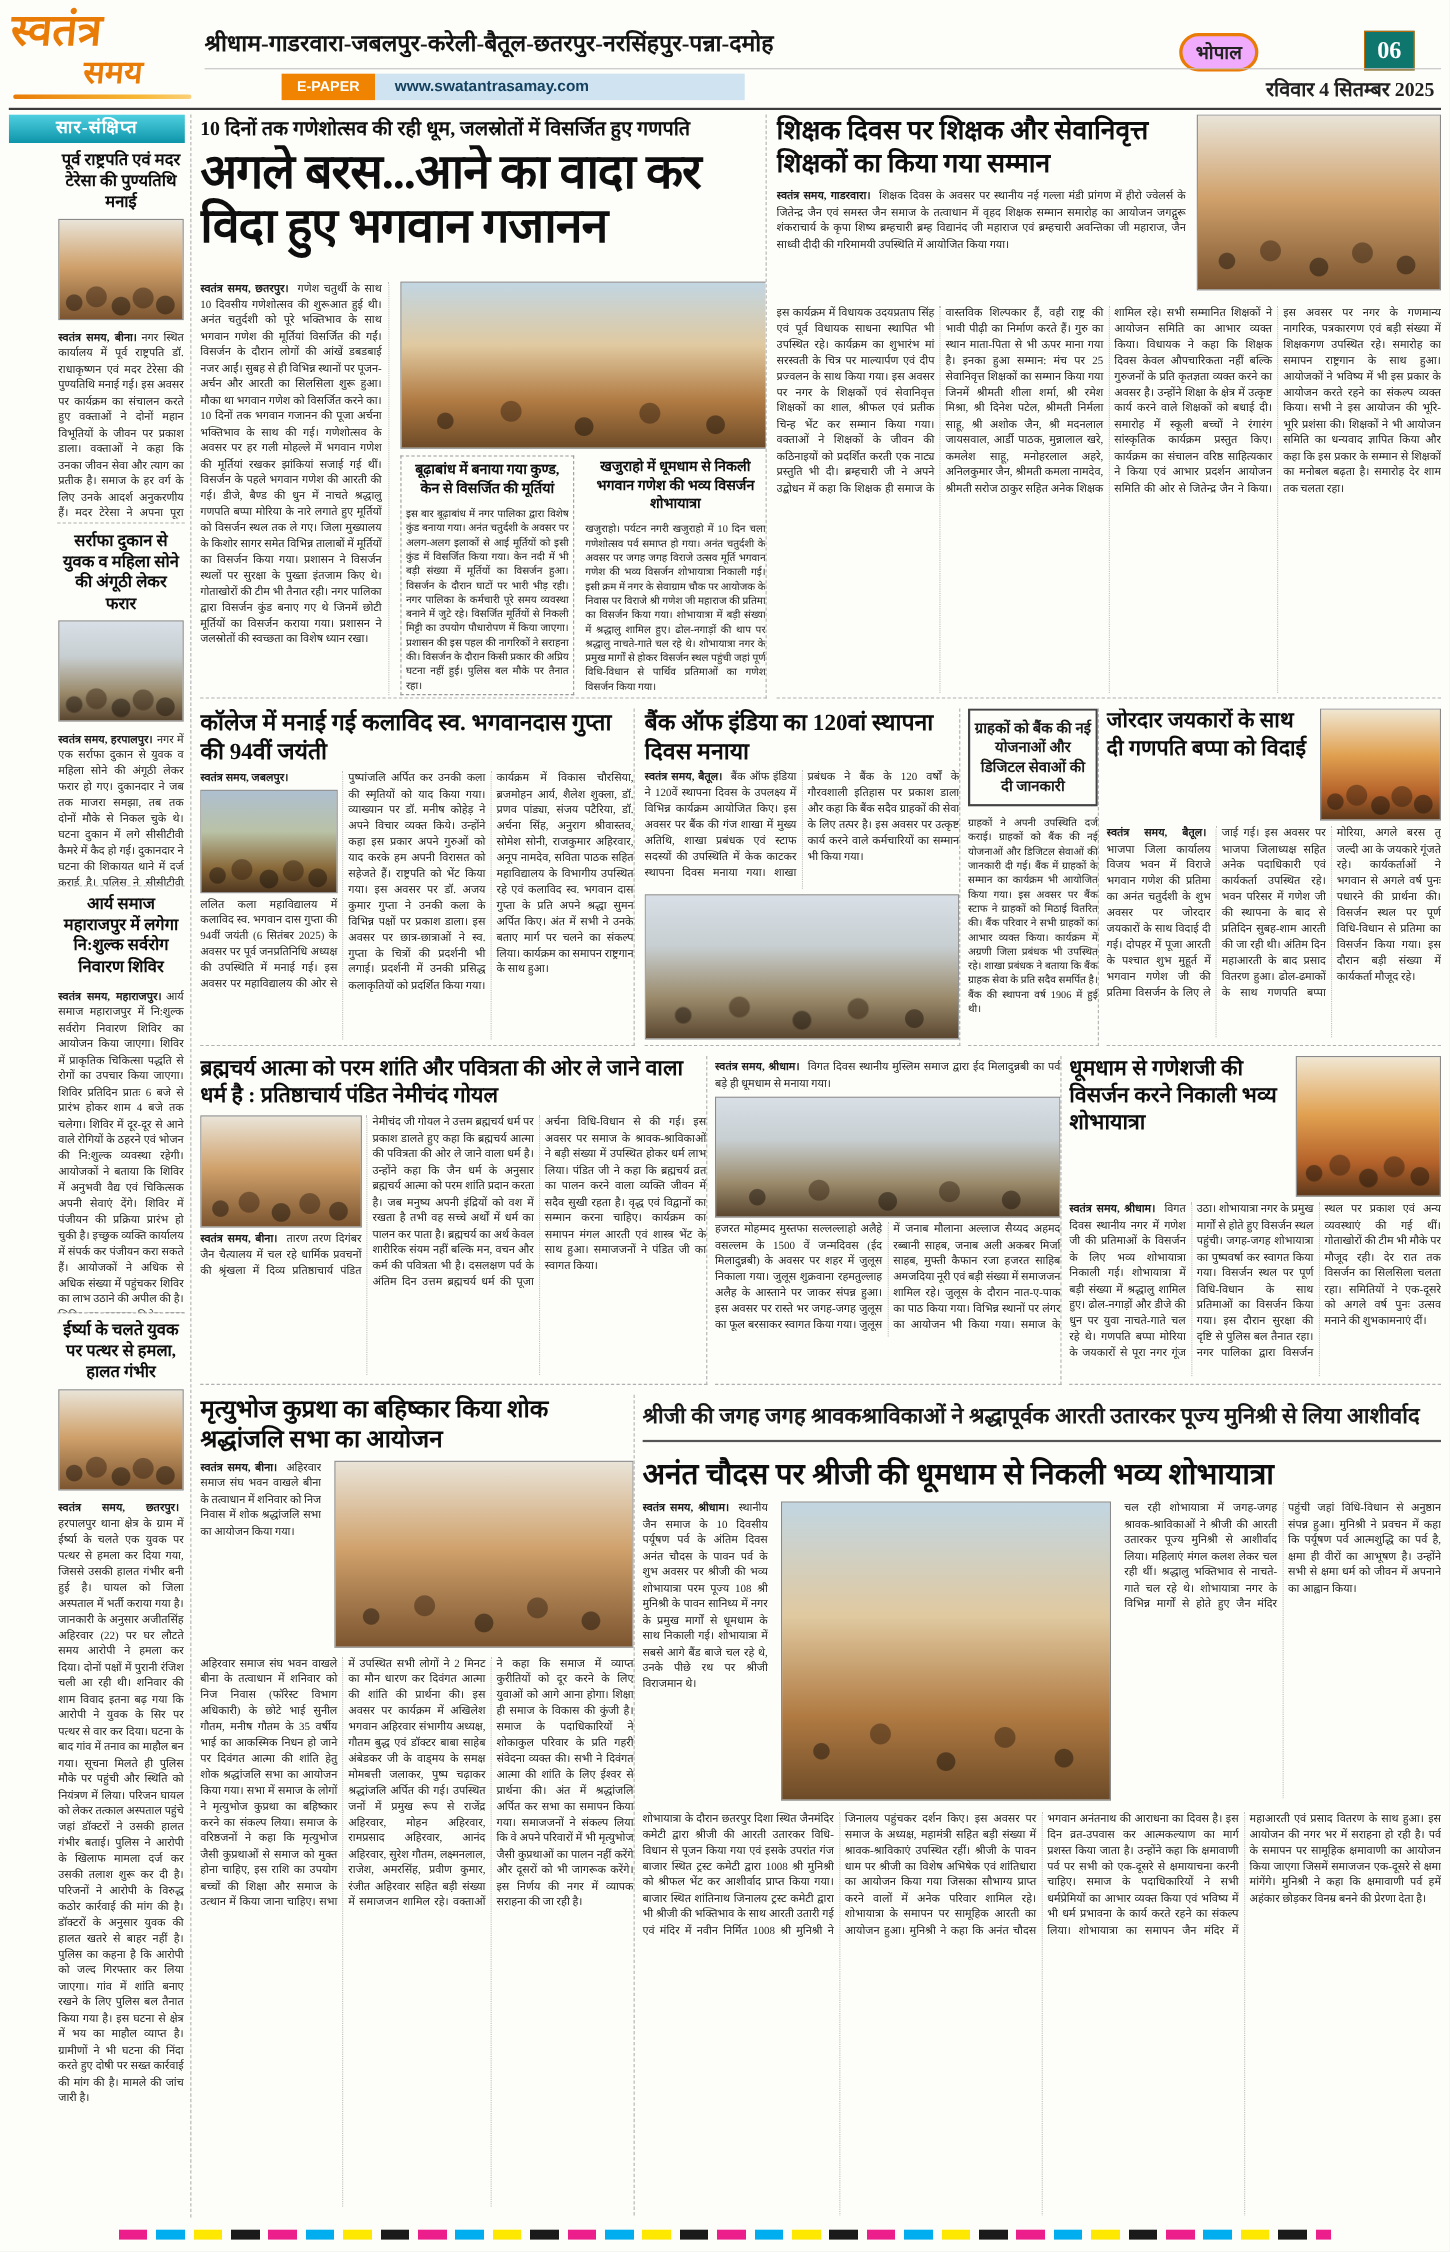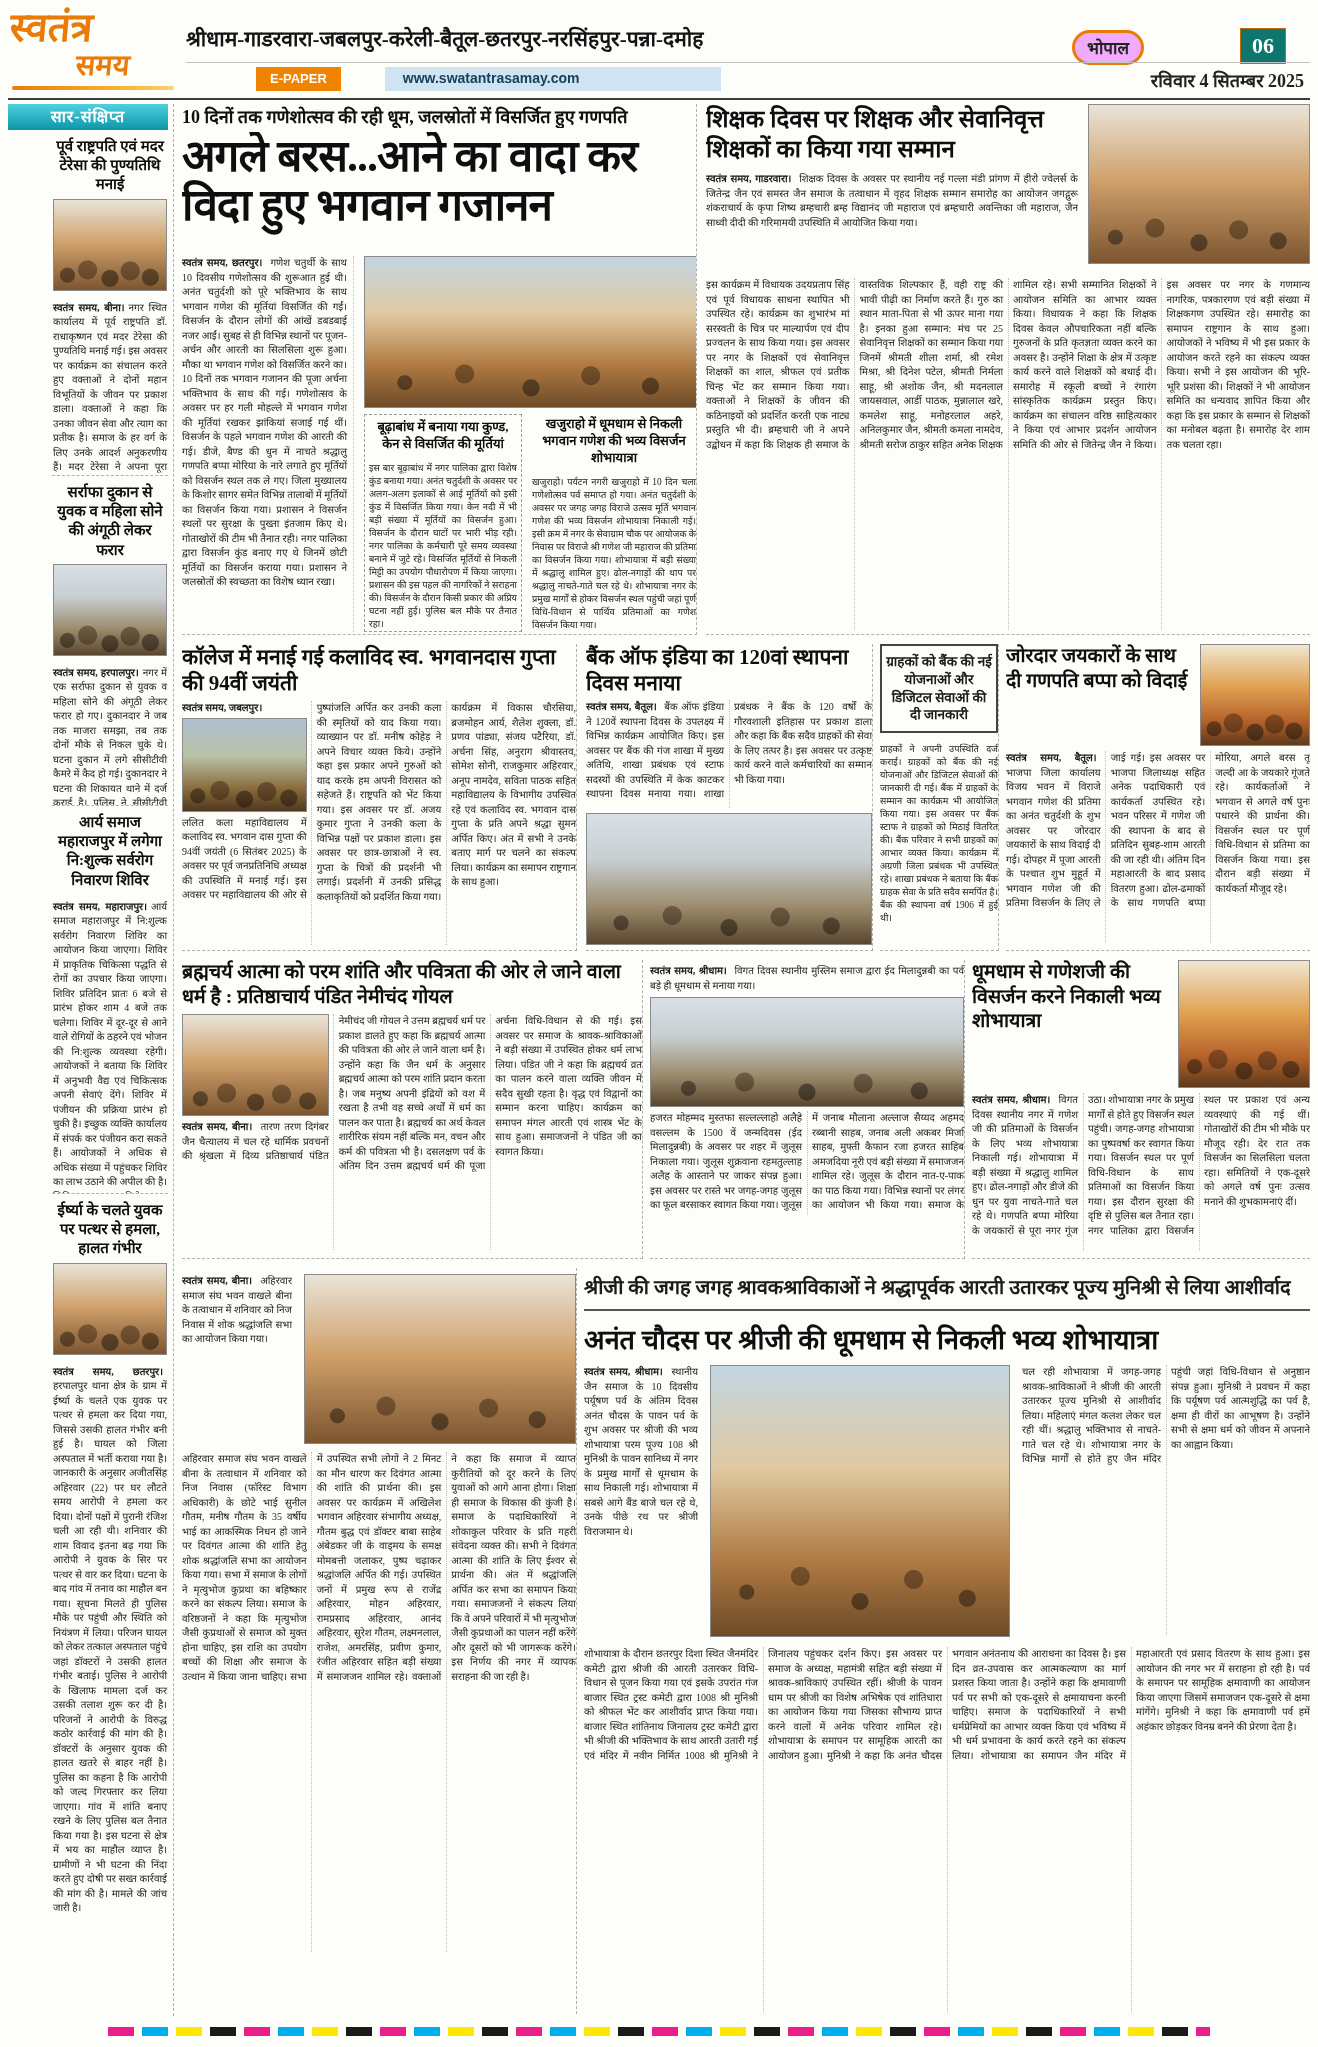--- a/index.html
+++ b/index.html
@@ -9,21 +9,21 @@
   
   .masthead{position:absolute;left:8px;top:4px;width:1302px;height:94px;border-bottom:2px solid #3c3c3c;}
   .logo{position:absolute;left:2px;top:4px;width:170px;height:86px;color:#e97b07;}
   .logo-main{font-size:40px;font-weight:900;line-height:1;transform:skewX(-5deg);}
   .logo-sub{font-size:29px;font-weight:900;margin:-4px 0 0 66px;transform:skewX(-5deg);}
   .logo-underline{height:4px;background:linear-gradient(90deg,#e97b07,#f7b733 70%,#fbd07a);margin:3px 6px 0 2px;border-radius:2px;}
   .cities{position:absolute;left:178px;top:20px;width:930px;font-size:21px;font-weight:800;color:#141414;white-space:nowrap;overflow:hidden;}
   .edition-badge{position:absolute;left:1064px;top:26px;border:3px solid #e97b07;border-radius:18px;padding:3px 12px;font-weight:800;font-size:17px;color:#222;background:#f0abfc;}
   .page-no{position:absolute;left:1232px;top:24px;background:#0f766e;color:#fff;font-weight:900;font-size:22px;padding:4px 11px;border:1px solid #c96a00;}
   .head-rule{position:absolute;left:178px;top:58px;width:1124px;border-top:1px solid #c2c2c2;}
-  .epaper-row{position:absolute;left:248px;top:63px;display:flex;height:24px;font-family:"Liberation Sans",sans-serif;gap:44px;}
+  .epaper-row{position:absolute;left:248px;top:63px;display:flex;height:24px;font-family:"Liberation Sans",sans-serif;}
   .epaper-label{background:#f08300;color:#fff;font-weight:700;font-size:13px;padding:4px 14px;}
   .website{background:#cfe4f0;color:#15415f;font-weight:700;font-size:14px;padding:3px 18px;width:300px;}
   .m-date{position:absolute;right:6px;top:64px;font-size:18px;font-weight:800;color:#222;}
 
   
   .blk{position:absolute;overflow:hidden;}
   .b-r{border-right:1px dashed #b0b0b0;}
   .b-b{border-bottom:1px dashed #b0b0b0;}
   .body{font-size:10px;line-height:1.45;text-align:justify;color:#1c1c1c;}
   .sm{font-size:9.3px;line-height:1.4;}
@@ -223,20 +223,21 @@
       <h2 class="h20" style="width:194px;">धूमधाम से गणेशजी की विसर्जन करने निकाली भव्य शोभायात्रा</h2>
       <div class="photo ph-d" style="width:130px;height:126px;flex:none;"></div>
     </div>
     <div class="body cols3" style="height:158px;margin-top:5px;">
       <span class="byline">स्वतंत्र समय, श्रीधाम।</span>
       <span>विगत दिवस स्थानीय नगर में गणेश जी की प्रतिमाओं के विसर्जन के लिए भव्य शोभायात्रा निकाली गई। शोभायात्रा में बड़ी संख्या में श्रद्धालु शामिल हुए। ढोल-नगाड़ों और डीजे की धुन पर युवा नाचते-गाते चल रहे थे। गणपति बप्पा मोरिया के जयकारों से पूरा नगर गूंज उठा। शोभायात्रा नगर के प्रमुख मार्गों से होते हुए विसर्जन स्थल पहुंची। जगह-जगह शोभायात्रा का पुष्पवर्षा कर स्वागत किया गया। विसर्जन स्थल पर पूर्ण विधि-विधान के साथ प्रतिमाओं का विसर्जन किया गया। इस दौरान सुरक्षा की दृष्टि से पुलिस बल तैनात रहा। नगर पालिका द्वारा विसर्जन स्थल पर प्रकाश एवं अन्य व्यवस्थाएं की गई थीं। गोताखोरों की टीम भी मौके पर मौजूद रही। देर रात तक विसर्जन का सिलसिला चलता रहा। समितियों ने एक-दूसरे को अगले वर्ष पुनः उत्सव मनाने की शुभकामनाएं दीं।</span>
     </div>
   </section>
 
   <section class="blk b-r" style="left:182px;top:1268px;width:394px;height:746px;">
+    <h2 class="h22">मृत्युभोज कुप्रथा का बहिष्कार किया शोक श्रद्धांजलि सभा का आयोजन</h2>
     <div class="row" style="margin-top:6px;">
       <div class="body" style="width:112px;height:168px;overflow:hidden;">
         <span class="byline">स्वतंत्र समय, बीना।</span>
         <span>अहिरवार समाज संघ भवन वाखले बीना के तत्वाधान में शनिवार को निज निवास में शोक श्रद्धांजलि सभा का आयोजन किया गया।</span>
       </div>
       <div class="photo ph-b" style="width:270px;height:168px;flex:none;"></div>
     </div>
     <div class="body cols3" style="height:500px;margin-top:8px;">अहिरवार समाज संघ भवन वाखले बीना के तत्वाधान में शनिवार को निज निवास (फॉरेस्ट विभाग अधिकारी) के छोटे भाई सुनील गौतम, मनीष गौतम के 35 वर्षीय भाई का आकस्मिक निधन हो जाने पर दिवंगत आत्मा की शांति हेतु शोक श्रद्धांजलि सभा का आयोजन किया गया। सभा में समाज के लोगों ने मृत्युभोज कुप्रथा का बहिष्कार करने का संकल्प लिया। समाज के वरिष्ठजनों ने कहा कि मृत्युभोज जैसी कुप्रथाओं से समाज को मुक्त होना चाहिए, इस राशि का उपयोग बच्चों की शिक्षा और समाज के उत्थान में किया जाना चाहिए। सभा में उपस्थित सभी लोगों ने 2 मिनट का मौन धारण कर दिवंगत आत्मा की शांति की प्रार्थना की। इस अवसर पर कार्यक्रम में अखिलेश भगवान अहिरवार संभागीय अध्यक्ष, गौतम बुद्ध एवं डॉक्टर बाबा साहेब अंबेडकर जी के वाड्मय के समक्ष मोमबत्ती जलाकर, पुष्प चढ़ाकर श्रद्धांजलि अर्पित की गई। उपस्थित जनों में प्रमुख रूप से राजेंद्र अहिरवार, मोहन अहिरवार, रामप्रसाद अहिरवार, आनंद अहिरवार, सुरेश गौतम, लक्ष्मनलाल, राजेश, अमरसिंह, प्रवीण कुमार, रंजीत अहिरवार सहित बड़ी संख्या में समाजजन शामिल रहे। वक्ताओं ने कहा कि समाज में व्याप्त कुरीतियों को दूर करने के लिए युवाओं को आगे आना होगा। शिक्षा ही समाज के विकास की कुंजी है। समाज के पदाधिकारियों ने शोकाकुल परिवार के प्रति गहरी संवेदना व्यक्त की। सभी ने दिवंगत आत्मा की शांति के लिए ईश्वर से प्रार्थना की। अंत में श्रद्धांजलि अर्पित कर सभा का समापन किया गया। समाजजनों ने संकल्प लिया कि वे अपने परिवारों में भी मृत्युभोज जैसी कुप्रथाओं का पालन नहीं करेंगे और दूसरों को भी जागरूक करेंगे। इस निर्णय की नगर में व्यापक सराहना की जा रही है।</div>
   </section>
 

